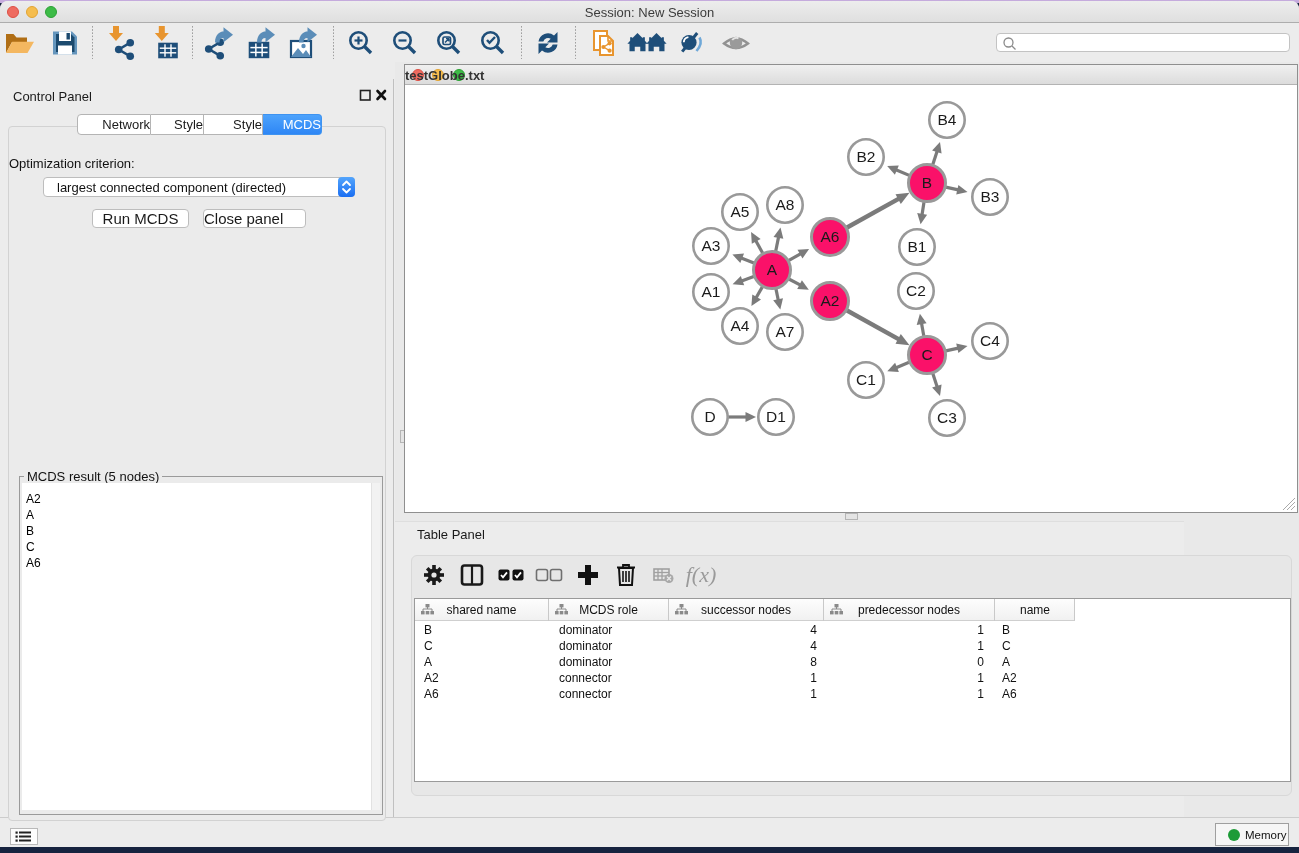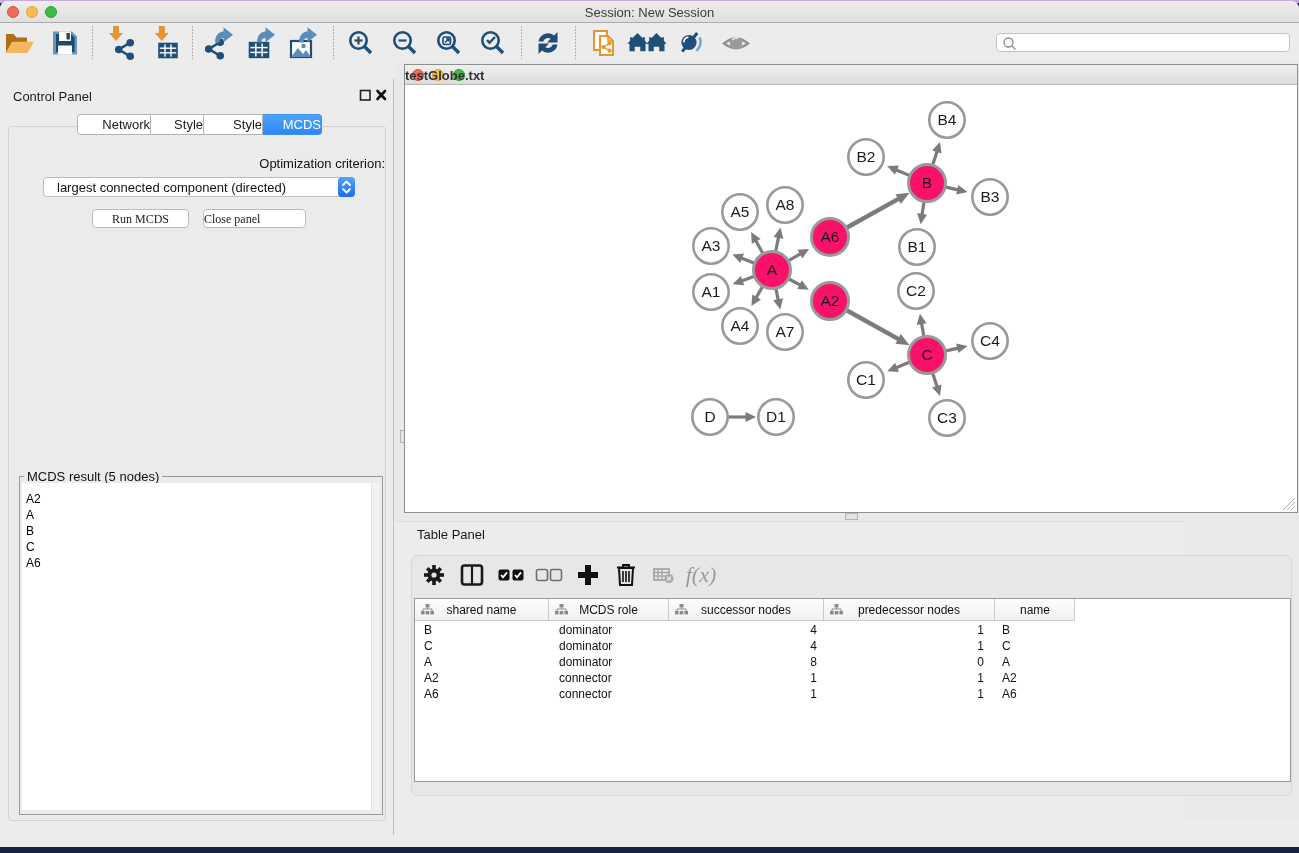--- a/index.html
+++ b/index.html
@@ -15,21 +15,21 @@
 .sep { top:3px; height:33px; width:1px; background-image:linear-gradient(#9f9f9f 1.2px, transparent 1.2px); background-size:1px 3.2px; }
 #searchbox { left:996px; top:10px; width:294px; height:19px; background:#fff; border:1px solid #c3c3c3; border-radius:4px; }
 #cpanel { left:0; top:78px; width:394px; height:756px; background:#ececec; border-right:1px solid #c0c0c0; }
 #cp-title { left:13px; top:10px; font-size:13px; color:#1a1a1a; }
 .tabrow { display:flex; z-index:5; }
 .tab { height:21px; line-height:19px; background:#fff; border:1px solid #b4b4b4; border-left:none; font-size:13px; color:#1a1a1a; text-align:right; }
 .tab.first { border-left:1px solid #b4b4b4; border-radius:4px 0 0 4px; }
 .tab.last { border-radius:0 4px 4px 0; }
 .tab.sel { background:linear-gradient(#4da3fc,#2e86f5); color:#fff; border-color:#3e93f0; }
 #cp-content { left:8px; top:47px; width:378px; height:695px; background:#ebebeb; border:1px solid #d2d2d2; border-radius:4px; z-index:1; }
-.mbtn { background:#fff; border:1px solid #bdbdbd; border-radius:4px; font-size:12px; color:#1a1a1a;font-family:Liberation Serif, serif; }
+.mbtn { background:#fff; border:1px solid #bdbdbd; border-radius:4px; font-size:15px; color:#1a1a1a; }
 #mcds-fs { left:10px; top:349px; width:364px; height:339px; border:1px solid #9a9a9a;padding-left:16px; }
 #mcds-legend { left:4px; top:-8px; background:#ebebeb; padding:0 3px; font-size:13px; color:#111; }
 #mcds-list { left:2px; top:6px; width:358px; height:327px; background:#fff; font-size:12px; }
 #mcds-scroll { right:0px; top:0px; width:9px; height:327px; background:#f2f2f2; border-left:1px solid #e2e2e2; }
 #desk { left:395px; top:61px; width:904px; height:756px; background:#e9e9e9; }
 #gwin { left:404px; top:63px; width:894px; height:449px; background:#fff; border:1px solid #8f8f8f; }
 #gtitle { left:0; top:0; width:892px; height:20px; background:linear-gradient(#f0f0f0,#dcdcdc); border-bottom:1px solid #b3b3b3; }
 #gtitle-text { top:3px; width:100%; text-align:left; font-size:13px; font-weight:bold; color:#333; }
 #tpanel { left:395px; top:520px; width:789px; height:297px; background:#ececec; border-top:1px solid #dedede; }
 #tp-title { left:22px; top:5px; font-size:13px; color:#1a1a1a; }
@@ -204,21 +204,21 @@
     </div>
   </div>
 
   <div class="abs" id="cpanel">
     <div class="abs" id="cp-title">Control Panel</div>
     <svg class="abs" style="left:359px;top:10px" width="28" height="13" viewBox="0 0 28 13">
       <rect x="1.5" y="1.5" width="9.5" height="9.5" fill="none" stroke="#222" stroke-width="1.6"></rect>
       <path d="M18.5 2 L26 10 M26 2 L18.5 10" stroke="#111" stroke-width="2.6" stroke-linecap="round"></path>
     </svg>
     <div class="abs" id="cp-content">
-      <div class="abs" style="top:29px; width:100%; text-align:right; font-size:13px; color:#111;">Optimization criterion:</div>
+      <div class="abs" style="top:29px; width:100%; text-align:left; font-size:13px; color:#111;">Optimization criterion:</div>
       <div class="abs" style="left:34px; top:50px; width:312px; height:20px; background:#fff; border:1px solid #bdbdbd; border-radius:4px;">
         <div class="abs" style="left:13px; top:2px; font-size:13px; color:#111;">largest connected component (directed)</div>
         <div class="abs" style="right:-1px; top:-1px; width:17px; height:20px; background:linear-gradient(#53a5fc,#1a6ef2); border-radius:4px;">
           <svg width="17" height="20" viewBox="0 0 17 20">
               <path d="M5 8 L8.5 4.5 L12 8" fill="none" stroke="#fff" stroke-width="1.8" stroke-linecap="round" stroke-linejoin="round"></path>
               <path d="M5 12 L8.5 15.5 L12 12" fill="none" stroke="#fff" stroke-width="1.8" stroke-linecap="round" stroke-linejoin="round"></path>
             </svg>
         </div>
       </div>
       <div class="abs mbtn" style="left:83px; top:82px; width:97px; height:19px; line-height:18px; text-align:center;">Run MCDS</div>
@@ -447,13 +447,33 @@
         <div class="trow" style="left:409px; top:71px; width:160px; text-align:right;">1</div>
         <div class="trow" style="left:587px; top:71px; width:80px;">A2</div>
         <div class="trow" style="left:9px; top:87px; width:120px;">A6</div>
         <div class="trow" style="left:144px; top:87px; width:106px;">connector</div>
         <div class="trow" style="left:254px; top:87px; width:148px; text-align:right;">1</div>
         <div class="trow" style="left:409px; top:87px; width:160px; text-align:right;">1</div>
         <div class="trow" style="left:587px; top:87px; width:80px;">A6</div>
     </div>
   </div>
 
+  <div class="abs" id="statusbar">
+    <div class="abs" id="listbtn">
+      <svg width="26" height="15" viewBox="0 0 26 15">
+          <g stroke="#222" stroke-width="2">
+            <line x1="8" y1="3.5" x2="20" y2="3.5"></line>
+            <line x1="8" y1="7.5" x2="20" y2="7.5"></line>
+            <line x1="8" y1="11.5" x2="20" y2="11.5"></line>
+          </g>
+          <g fill="#222">
+            <rect x="4.5" y="2.5" width="2.2" height="2.2"></rect>
+            <rect x="4.5" y="6.5" width="2.2" height="2.2"></rect>
+            <rect x="4.5" y="10.5" width="2.2" height="2.2"></rect>
+          </g>
+        </svg>
+    </div>
+    <div class="abs" id="membtn">
+      <span style="position:absolute;left:12px;top:5px;width:12px;height:12px;border-radius:50%;background:#1d9b37;"></span>
+      <span style="position:absolute;left:29px;top:5px;font-size:11.5px;">Memory</span>
+    </div>
+  </div>
 </div>
 
 </body></html>

